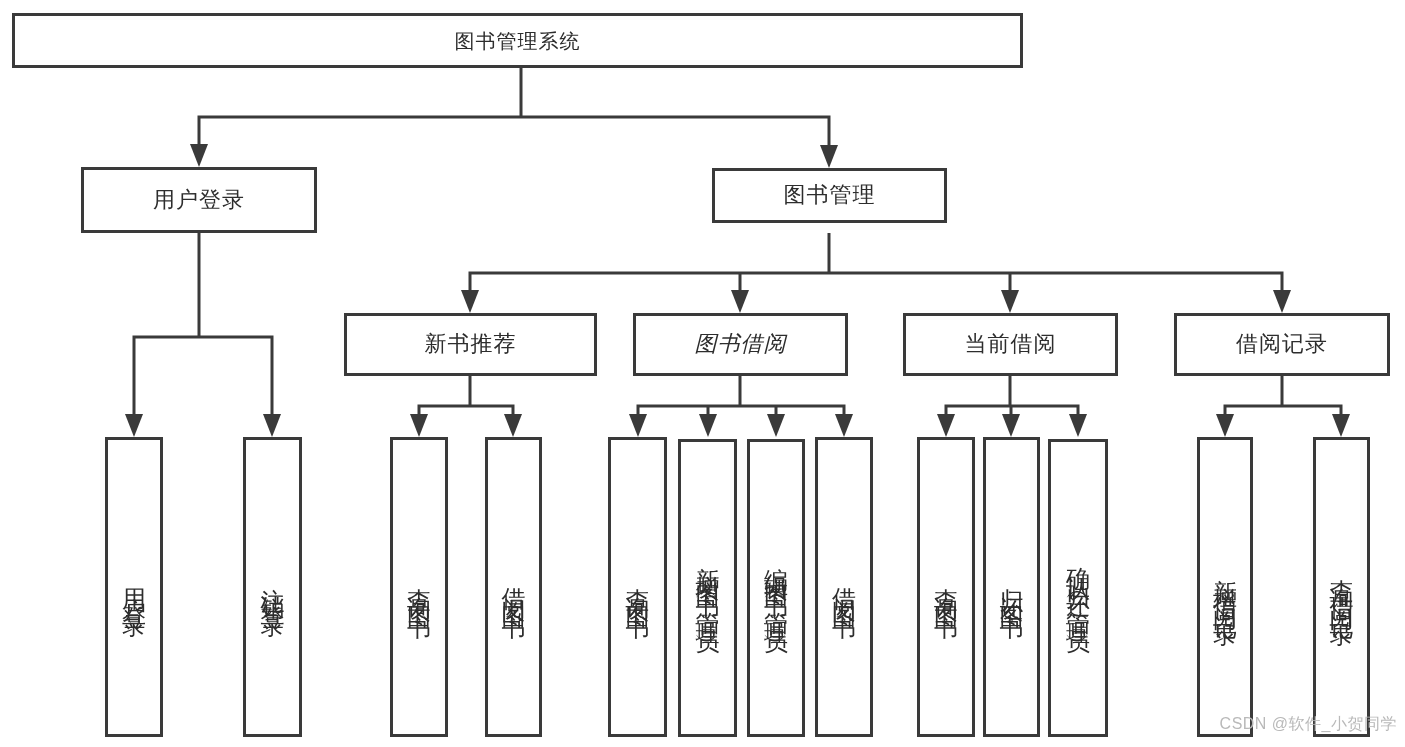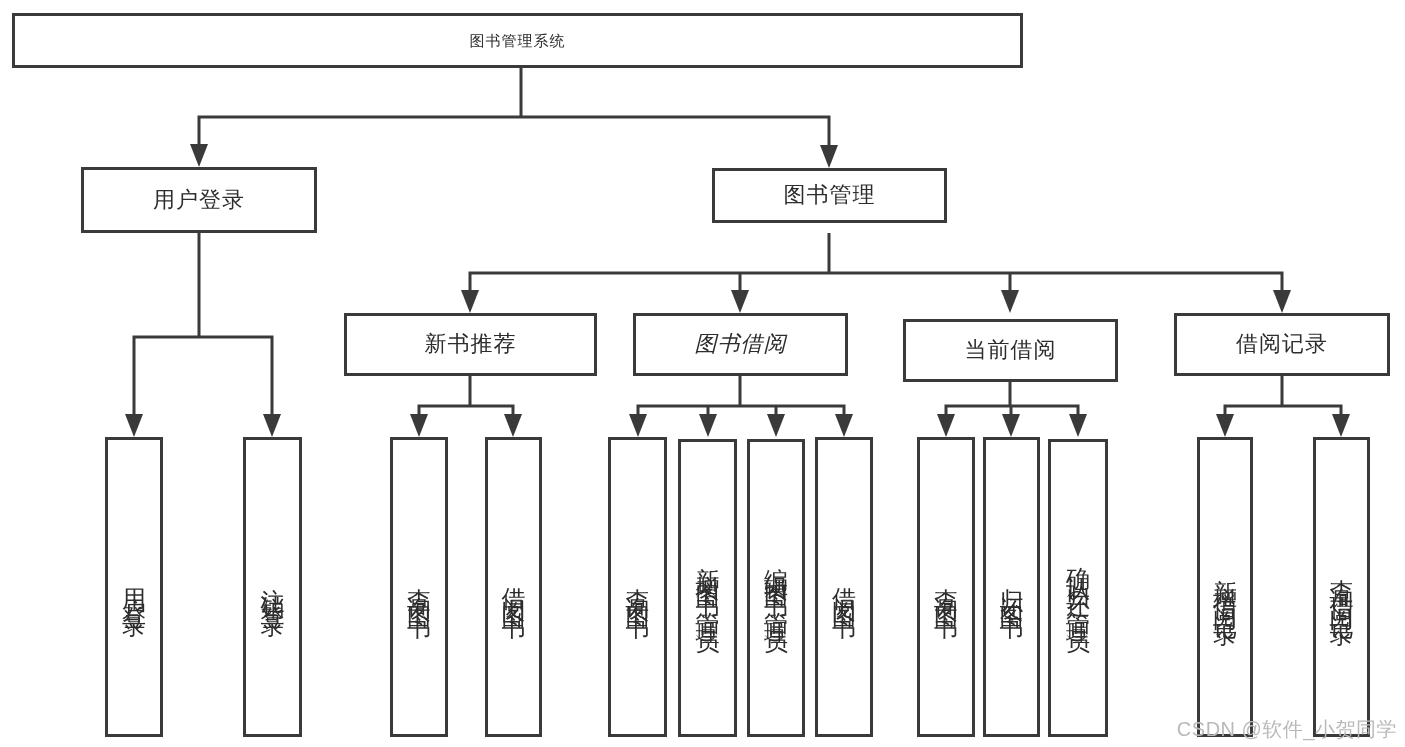--- a/index.html
+++ b/index.html
@@ -40,33 +40,33 @@
     display: flex;
     align-items: center;
     justify-content: center;
     color: var(--text);
     font-size: 22px;
     letter-spacing: 1px;
     text-align: center;
     line-height: 1.2;
     z-index: 2;
   }
-  .box.title { font-size: 15px; }
+  .box.title { font-size: 20px; }
   .vbox {
     writing-mode: vertical-rl;
     text-orientation: upright;
     font-size: 24px;
     letter-spacing: 9px;
     line-height: 1;
   }
   .watermark {
     position: absolute;
     right: 8px;
-    bottom: 4px;
-    font-size: 20px;
+    bottom: 12px;
+    font-size: 16px;
     letter-spacing: 0.5px;
     color: var(--watermark);
     z-index: 5;
     white-space: nowrap;
   }
 </style>
 </head>
 <body>
 
 <div class="stage">
@@ -114,21 +114,21 @@
     </g>
   </svg>
 
   <div class="box title" style="left:12px; top:13px; width:1011px; height:55px;">图书管理系统</div>
 
   <div class="box" style="left:81px; top:167px; width:236px; height:66px;">用户登录</div>
   <div class="box" style="left:712px; top:168px; width:235px; height:55px;">图书管理</div>
 
   <div class="box" style="left:344px; top:313px; width:253px; height:63px;">新书推荐</div>
   <div class="box" style="left:633px; top:313px; width:215px; height:63px;font-style:italic;">图书借阅</div>
-  <div class="box" style="left:903px; top:313px; width:215px; height:63px;margin-top:6px;">当前借阅</div>
+  <div class="box" style="left:903px; top:313px; width:215px; height:63px;">当前借阅</div>
   <div class="box" style="left:1174px; top:313px; width:216px; height:63px;">借阅记录</div>
 
   <div class="box vbox" style="left:105px; top:437px; width:58px; height:300px;">用户登录</div>
   <div class="box vbox" style="left:243px; top:437px; width:59px; height:300px;">注销登录</div>
 
   <div class="box vbox" style="left:390px; top:437px; width:58px; height:300px;">查询图书</div>
   <div class="box vbox" style="left:485px; top:437px; width:57px; height:300px;">借阅图书</div>
 
   <div class="box vbox" style="left:608px; top:437px; width:59px; height:300px;">查询图书</div>
   <div class="box vbox" style="left:678px; top:439px; width:59px; height:298px;">新增图书（管理员）</div>

